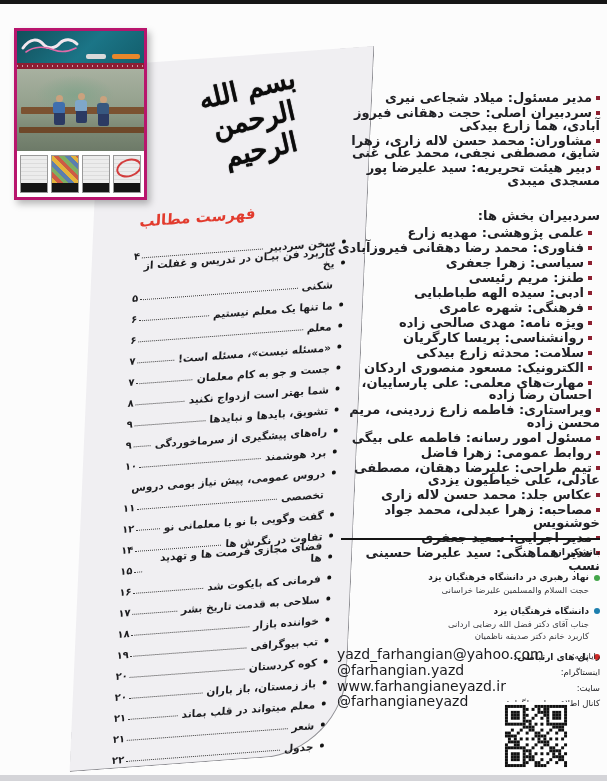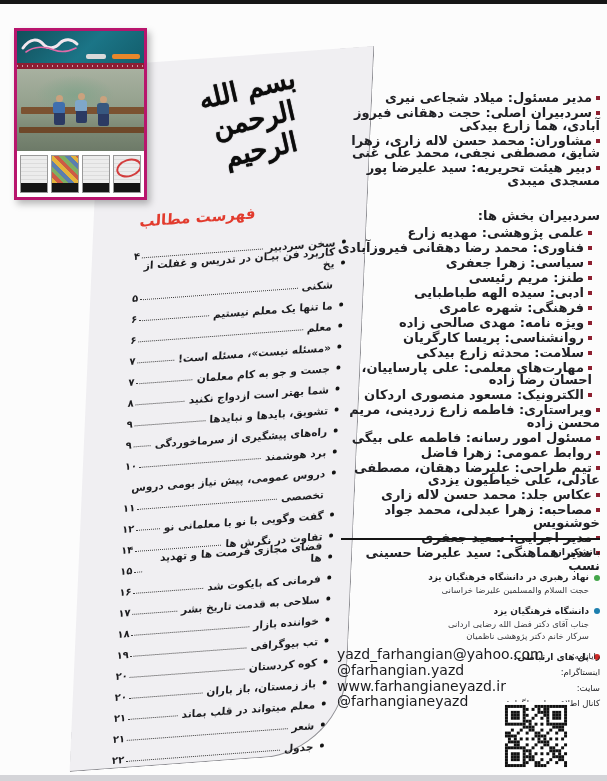--- a/index.html
+++ b/index.html
@@ -322,22 +322,22 @@
       <div class="c-header">سردبیران بخش ها:</div>
       <div class="c-item c-ind"><span class="sq" style="background: rgb(141, 32, 48);"></span><span class="ctext">علمی پژوهشی: مهدیه زارع</span></div>
       <div class="c-item c-ind"><span class="sq" style="background: rgb(141, 32, 48);"></span><span class="ctext">فناوری: محمد رضا دهقانی فیروزآبادی</span></div>
       <div class="c-item c-ind"><span class="sq" style="background: rgb(141, 32, 48);"></span><span class="ctext">سیاسی: زهرا جعفری</span></div>
       <div class="c-item c-ind"><span class="sq" style="background: rgb(141, 32, 48);"></span><span class="ctext">طنز: مریم رئیسی</span></div>
       <div class="c-item c-ind"><span class="sq" style="background: rgb(141, 32, 48);"></span><span class="ctext">ادبی: سیده الهه طباطبایی</span></div>
       <div class="c-item c-ind"><span class="sq" style="background: rgb(141, 32, 48);"></span><span class="ctext">فرهنگی: شهره عامری</span></div>
       <div class="c-item c-ind"><span class="sq" style="background: rgb(141, 32, 48);"></span><span class="ctext">ویژه نامه: مهدی صالحی زاده</span></div>
       <div class="c-item c-ind"><span class="sq" style="background: rgb(141, 32, 48);"></span><span class="ctext">روانشناسی: پریسا کارگریان</span></div>
       <div class="c-item c-ind"><span class="sq" style="background: rgb(141, 32, 48);"></span><span class="ctext">سلامت: محدثه زارع بیدکی</span></div>
+      <div class="c-item c-ind"><span class="sq" style="background: rgb(141, 32, 48);"></span><span class="ctext">الکترونیک: مسعود منصوری اردکان</span></div>
       <div class="c-item c-ind"><span class="sq" style="background: rgb(141, 32, 48);"></span><span class="ctext">مهارت‌های معلمی: علی پارساییان، احسان رضا زاده</span></div>
-      <div class="c-item c-ind"><span class="sq" style="background: rgb(141, 32, 48);"></span><span class="ctext">الکترونیک: مسعود منصوری اردکان</span></div>
       <div class="c-item"><span class="sq" style="background: rgb(141, 32, 48);"></span><span class="ctext">ویراستاری: فاطمه زارع زردینی، مریم محسن زاده</span></div>
       <div class="c-item"><span class="sq" style="background: rgb(141, 32, 48);"></span><span class="ctext">مسئول امور رسانه: فاطمه علی بیگی</span></div>
       <div class="c-item"><span class="sq" style="background: rgb(141, 32, 48);"></span><span class="ctext">روابط عمومی: زهرا فاضل</span></div>
       <div class="c-item"><span class="sq" style="background: rgb(141, 32, 48);"></span><span class="ctext">تیم طراحی: علیرضا دهقان، مصطفی عادلی، علی خیاطیون یزدی</span></div>
       <div class="c-item"><span class="sq" style="background: rgb(141, 32, 48);"></span><span class="ctext">عکاس جلد: محمد حسن لاله زاری</span></div>
       <div class="c-item"><span class="sq" style="background: rgb(141, 32, 48);"></span><span class="ctext">مصاحبه: زهرا عبدلی، محمد جواد خوشنویس</span></div>
       <div class="c-item"><span class="sq" style="background: rgb(141, 32, 48);"></span><span class="ctext">مدیر اجرایی: سعید جعفری</span></div>
       <div class="c-item"><span class="sq" style="background: rgb(141, 32, 48);"></span><span class="ctext">مدیر هماهنگی: سید علیرضا حسینی نسب</span></div>
     </div>
 
@@ -355,21 +355,21 @@
             <div class="t-line">حجت السلام والمسلمین علیرضا خراسانی</div>
           </div>
   </div>
         <div class="t-entry">
     <div class="t-title">
             <span class="t-dot" style="background: rgb(29, 127, 174);"></span>
             <span class="ttxt">دانشگاه فرهنگیان یزد</span>
           </div>
     <div class="t-lines">
             <div class="t-line">جناب آقای دکتر فضل الله رضایی اردانی</div>
-            <div class="t-line">سرکار خانم دکتر پژوهشی ناظمیان</div>
+            <div class="t-line">کاربرد خانم دکتر صدیقه ناظمیان</div>
           </div>
   </div>
         <div class="t-entry">
     <div class="t-title">
             <span class="t-dot" style="background: rgb(208, 42, 39);"></span>
             <span class="ttxt">پل های ارتباطی:</span>
           </div>
     <div class="t-lines"></div>
   </div>
       </div>

